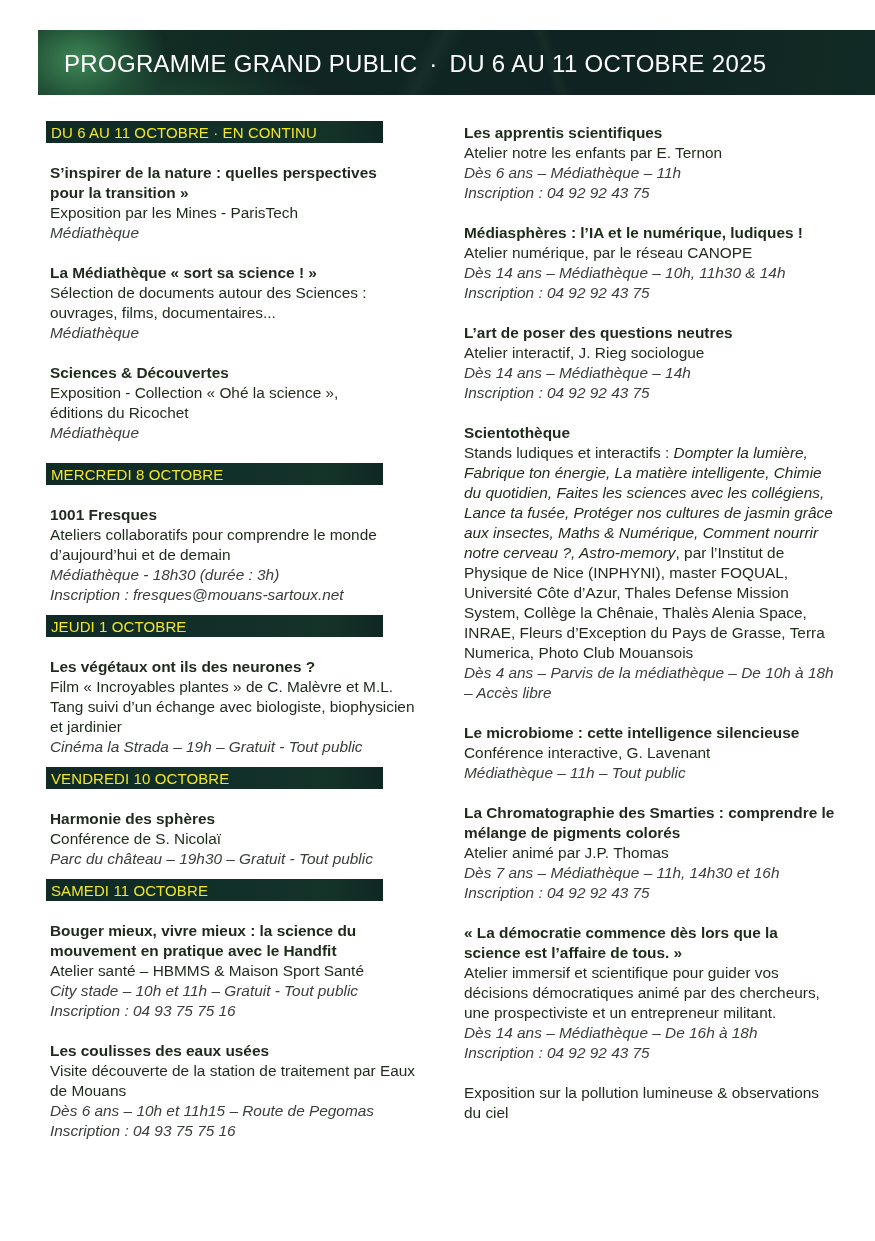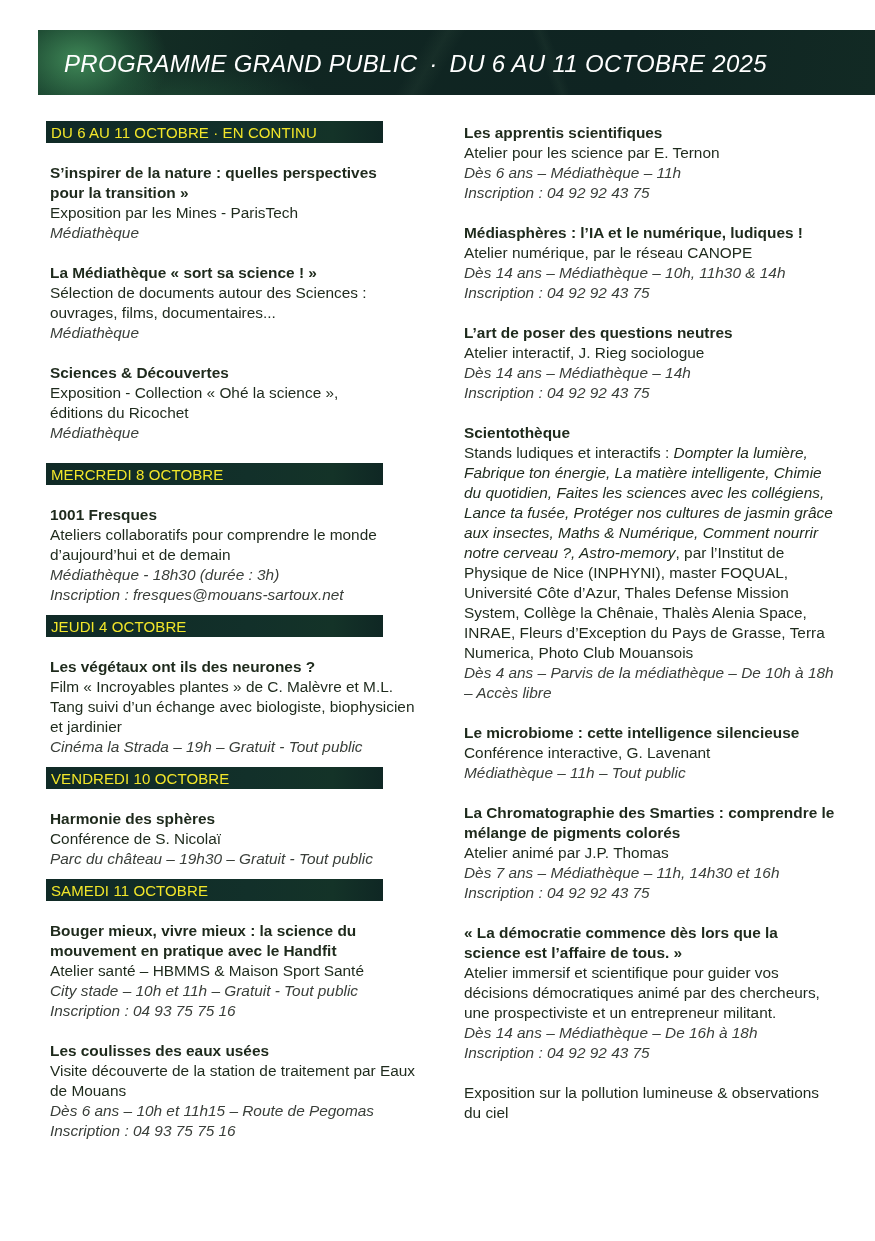--- a/index.html
+++ b/index.html
@@ -40,21 +40,20 @@
       left: 26px;
       top: 0;
       height: 58px;
       line-height: 67px;
       color: #ffffff;
       font-size: 24px;
       font-weight: normal;
       letter-spacing: 0.3px;
       white-space: nowrap;
       z-index: 2;
-      font-style: italic;
     }
     .header-title .sep {
       display: inline-block;
       margin: 0 12px;
     }
     .col {
       position: absolute;
       top: 121px;
     }
     .col-left { left: 46px; width: 390px; }
@@ -129,21 +128,21 @@
   <div class="day-band">MERCREDI 8 OCTOBRE</div>
   <div class="gap-after-band"></div>
   <div class="event" style="width:345px">
     <div class="event-title">1001 Fresques</div>
     <div class="event-desc">Ateliers collaboratifs pour comprendre le monde d’aujourd’hui et de demain</div>
     <div class="event-meta">Médiathèque - 18h30 (durée : 3h)</div>
     <div class="event-meta">Inscription : fresques@mouans-sartoux.net</div>
   </div>
   <div class="gap-before-band" style="height:10px"></div>
 
-  <div class="day-band">JEUDI 4 OCTOBRE</div>
+  <div class="day-band">JEUDI 1 OCTOBRE</div>
   <div class="gap-after-band"></div>
   <div class="event" style="width:365px">
     <div class="event-title">Les végétaux ont ils des neurones ?</div>
     <div class="event-desc">Film « Incroyables plantes » de C. Malèvre et M.L. Tang suivi d’un échange avec biologiste, biophysicien et jardinier</div>
     <div class="event-meta">Cinéma la Strada – 19h – Gratuit - Tout public</div>
   </div>
   <div class="gap-before-band" style="height:10px"></div>
 
   <div class="day-band">VENDREDI 10 OCTOBRE</div>
   <div class="gap-after-band"></div>
@@ -167,21 +166,21 @@
     <div class="event-title">Les coulisses des eaux usées</div>
     <div class="event-desc">Visite découverte de la station de traitement par Eaux de Mouans</div>
     <div class="event-meta">Dès 6 ans – 10h et 11h15 – Route de Pegomas</div>
     <div class="event-meta">Inscription : 04 93 75 75 16</div>
   </div>
 </div>
 
 <div class="col col-right" style="top:123px">
   <div class="event" style="width:380px">
     <div class="event-title">Les apprentis scientifiques</div>
-    <div class="event-desc">Atelier pour les science par E. Ternon</div>
+    <div class="event-desc">Atelier notre les enfants par E. Ternon</div>
     <div class="event-meta">Dès 6 ans – Médiathèque – 11h</div>
     <div class="event-meta">Inscription : 04 92 92 43 75</div>
   </div>
   <div class="gap-between"></div>
   <div class="event" style="width:390px">
     <div class="event-title">Médiasphères : l’IA et le numérique, ludiques !</div>
     <div class="event-desc">Atelier numérique, par le réseau CANOPE</div>
     <div class="event-meta">Dès 14 ans – Médiathèque – 10h, 11h30 &amp; 14h</div>
     <div class="event-meta">Inscription : 04 92 92 43 75</div>
   </div>

